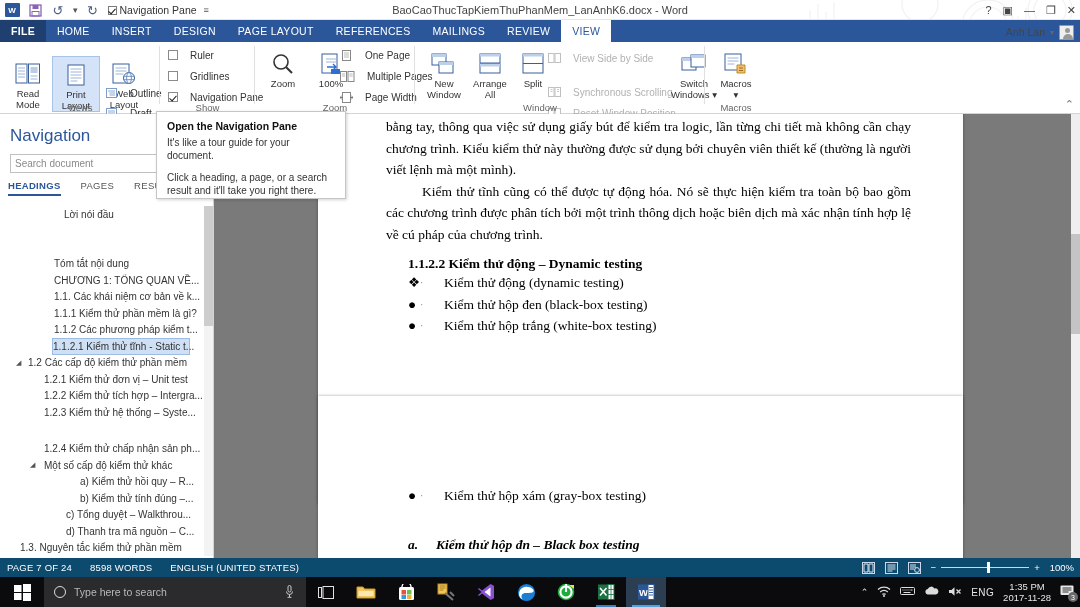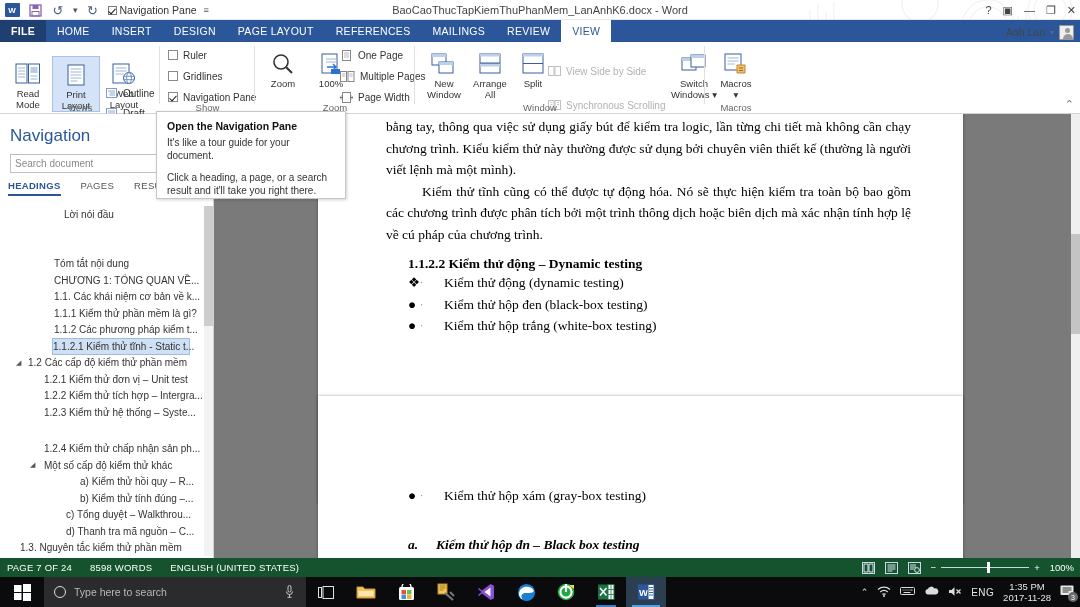--- a/index.html
+++ b/index.html
@@ -66,21 +66,21 @@
     text-align:center; font-size:9.5px; color:#666;
   }
   .gsep { position:absolute; top:4px; width:1px; height:58px; background:#e0e0e0; }
   .bigbtn {
     width:48px; display:flex; flex-direction:column; align-items:center;
     font-size:9.5px; color:#333; line-height:11px; padding-top:4px; cursor:default;
   }
   .bigbtn .icn { height:28px; display:flex; align-items:center; justify-content:center; }
   .bigbtn.sel { background:#d4e3f7; border:1px solid #a7c4e8; }
   .smallitem {
-    display:flex; align-items:center; gap:5px; font-size:10px; color:#333;
+    display:flex; align-items:center; gap:12px; font-size:10px; color:#333;
     height:16px; cursor:default; white-space:nowrap;
   }
   .smallitem.dim { color:#b2b2b2; }
   .sq { width:10px;height:10px;border:1px solid #8a8a8a;background:#fff;position:relative;flex:none;}
   .sq.on::after{content:"";position:absolute;left:1.5px;top:0.5px;width:3px;height:6px;border:solid #222;border-width:0 1.3px 1.3px 0;transform:rotate(42deg);}
   .glyph{width:13px;height:11px;flex:none;display:flex;align-items:center;justify-content:center;}
   .collapse { position:absolute; right:6px; bottom:2px; font-size:11px; color:#777; cursor:default;}
   
   .tooltip {
     position:absolute; left:156px; top:111px; width:190px; height:88px;
@@ -139,21 +139,21 @@
   .bul .dot { width:24px; flex:none; color:#888; font-size:10px;}
   .pgnum { position:absolute; right:52px; font-size:11px; font-family:"Liberation Serif",serif; color:#555;}
   .italicb { font-family:"Liberation Serif", serif; font-weight:bold; font-style:italic; font-size:13.5px;}
 
   .doc-scroll { position:absolute; right:0; top:114px; width:9px; height:444px; background:#efefef;}
   .doc-thumb { position:absolute; right:0; top:120px; width:9px; height:100px; background:#c4c4c4;}
 
   
   .status {
     position:absolute; left:0; top:558px; width:1080px; height:19px;
-    background:#14532d; color:#fff; font-size:9.5px;
+    background:#0c4a6e; color:#fff; font-size:9.5px;
     display:flex; align-items:center;
   }
   .st-left { display:flex; gap:18px; padding-left:7px; letter-spacing:.2px;}
   .st-right { position:absolute; right:6px; display:flex; align-items:center; gap:10px;}
   .vbtn { width:13px; height:12px; border:1px solid #cdd8ea; position:relative; cursor:default;}
   .zslider { display:flex; align-items:center; gap:5px; }
   .ztrack { width:88px; height:1px; background:#ccd6e8; position:relative; }
   .zthumb { position:absolute; left:46px; top:-5px; width:3px; height:11px; background:#fff; }
 
   
@@ -421,21 +421,21 @@
             <svg width="26" height="24" viewBox="0 0 26 24">
                 <rect x="3" y="2" width="20" height="19" fill="#fff" stroke="#3a5f9e"></rect>
                 <rect x="3" y="2" width="20" height="2.5" fill="#bcd0ea"></rect>
                 <path d="M3 11.5h20" stroke="#3a5f9e"></path>
               </svg>
           </span>
           <span>Split</span>
         </div>
       </div>
 
-      <div style="position:absolute;left:133px;top:21px;">
+      <div style="position:absolute;left:133px;top:8px;">
         <div class="smallitem dim">
           <span class="glyph">
             <svg width="13" height="10" viewBox="0 0 13 10">
                 <rect x="0.5" y="0.5" width="5.5" height="9" fill="#fff" stroke="#c0c0c0"></rect>
                 <rect x="7" y="0.5" width="5.5" height="9" fill="#fff" stroke="#c0c0c0"></rect>
               </svg>
           </span>
           <span>View Side by Side</span>
         </div>
         <div class="smallitem dim" style="margin-top:18px;">

